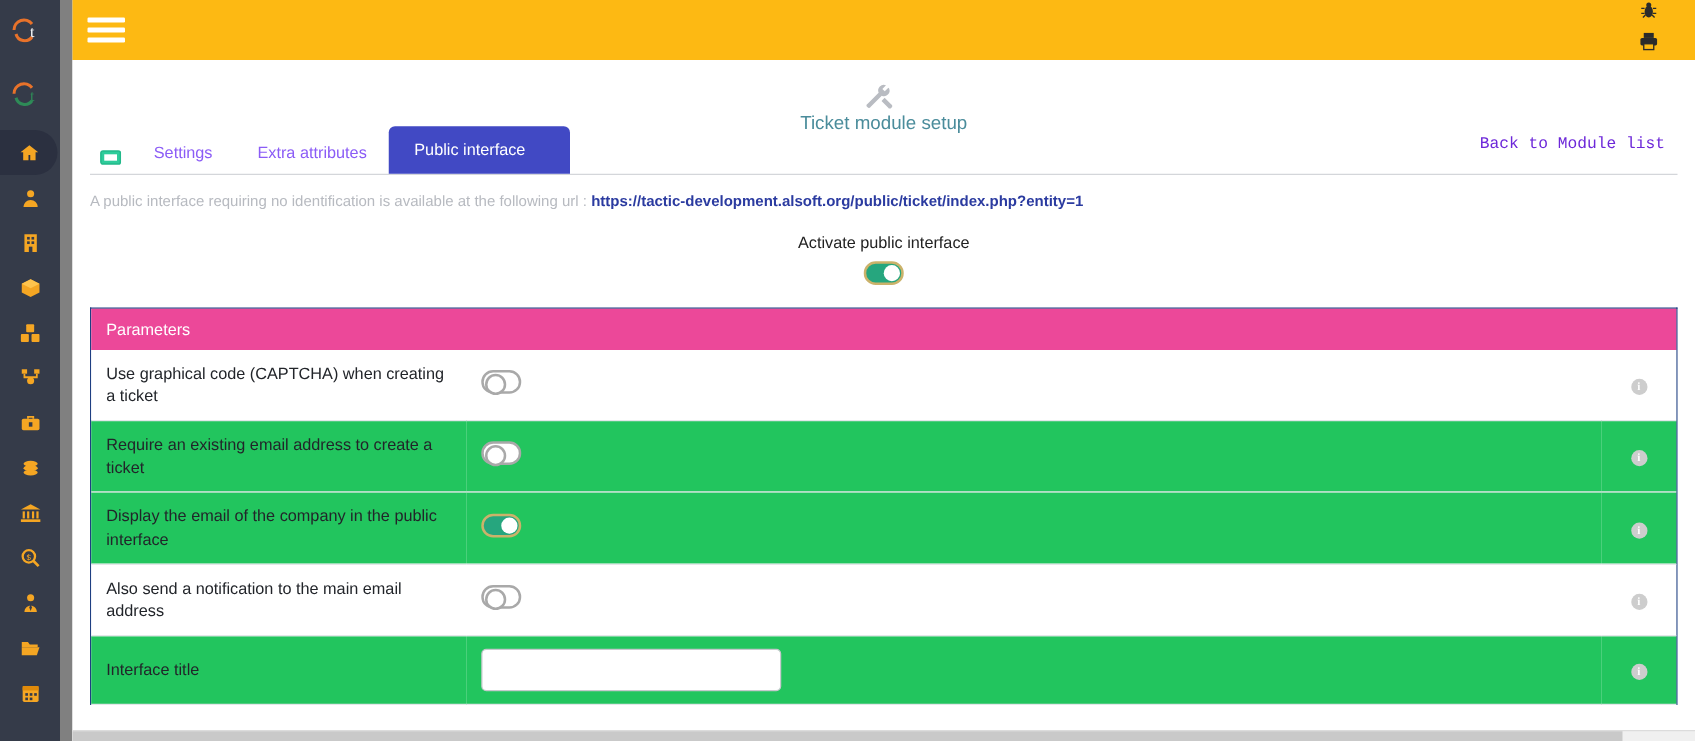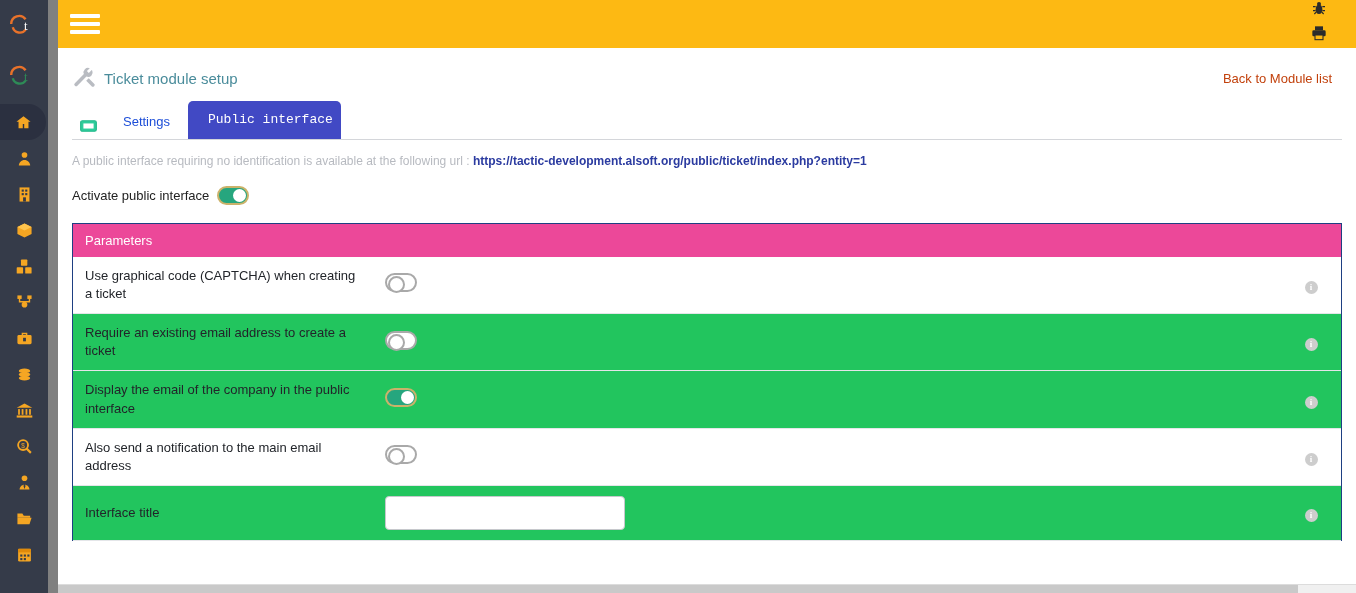--- a/index.html
+++ b/index.html
@@ -76,56 +76,57 @@
   .username { font-size:13px; color:#2b2b2b; }
   .caret { font-size:11px; color:#2b2b2b; margin-left:-3px; }
 
   
   .main {
     position:absolute; left:58px; top:48px; right:0; bottom:0;
     background:#ffffff; overflow:hidden;
   }
 
   .page-head {
-    display:flex; align-items:center; padding:18px 14px 0 14px; height:42px;
+    display:flex; align-items:center; padding:18px 14px 0 14px; height:42px;flex-direction:column;
   }
   .wrench-icon { width:24px; height:24px; margin-right:8px; }
   .wrench-icon svg { width:24px; height:24px; fill:#b9bcc2; display:block; }
   .page-title { font-size:15px; color:#4a8c9b; }
   .back-link {
-    margin-left:auto; font-size:13px; color:#c2410c; cursor:pointer;
+    margin-left:auto; font-size:13px; color:#6d28d9; cursor:pointer;
     padding-right:10px;
+    font-family:Liberation Mono, monospace;
   }
 
   
   .tabs {
     margin:12px 14px 0 14px; display:flex; align-items:flex-end;
     border-bottom:1px solid #d4d6da; height:38px;
   }
   .tab-lead-icon { padding:0 8px 6px 8px; display:flex; align-items:center; }
   .tab-lead-icon svg { width:17px; height:14px; display:block; }
   .tab {
-    font-size:13px; color:#1d4ed8; padding:10px 18px 11px 18px;
+    font-size:13px; color:#8b5cf6; padding:10px 18px 11px 18px;
     cursor:pointer; line-height:1;
   }
   .tab.active {
     background:#4149c4; color:#ffffff;
     border-top-left-radius:5px; border-top-right-radius:5px;
-    padding:12px 8px 13px 20px; font-size:13px;font-family:Liberation Mono, monospace;
+    padding:12px 36px 13px 20px; font-size:13px;
   }
 
   
   .info-line {
     margin:14px 14px 0 14px; font-size:12px; color:#b7bac0; line-height:1.3;
   }
   .info-line a { color:#2b3ba0; text-decoration:none; font-weight:bold; font-size:12px; }
 
   
   .activate-row {
-    margin:16px 14px 0 14px; display:flex; align-items:center; gap:8px;
+    margin:16px 14px 0 14px; display:flex; align-items:center; gap:8px;flex-direction:column;
   }
   .activate-label { font-size:13px; color:#222; }
 
   
   .toggle {
     width:32px; height:19px; border-radius:10px; position:relative;
     display:inline-block; cursor:pointer; flex:0 0 auto;
   }
   .toggle.off {
     background:#ffffff; border:2px solid #a9a9a9;
@@ -357,20 +358,21 @@
     </div>
 
     <div class="tabs">
       <span class="tab-lead-icon">
         <svg viewBox="0 0 20 14">
             <rect x="0.8" y="0.8" width="18.4" height="12.4" rx="2" fill="#2ecc9b" stroke="#22b98a" stroke-width="1.4"></rect>
             <rect x="4" y="4" width="12" height="6" fill="#ffffff"></rect>
           </svg>
       </span>
       <span class="tab">Settings</span>
+      <span class="tab">Extra attributes</span>
       <span class="tab active">Public interface</span>
     </div>
 
     <div class="info-line">
       <span>A public interface requiring no identification is available at the following url :</span>
       <a href="#">https://tactic-development.alsoft.org/public/ticket/index.php?entity=1</a>
     </div>
 
     <div class="activate-row">
       <span class="activate-label">Activate public interface</span>

